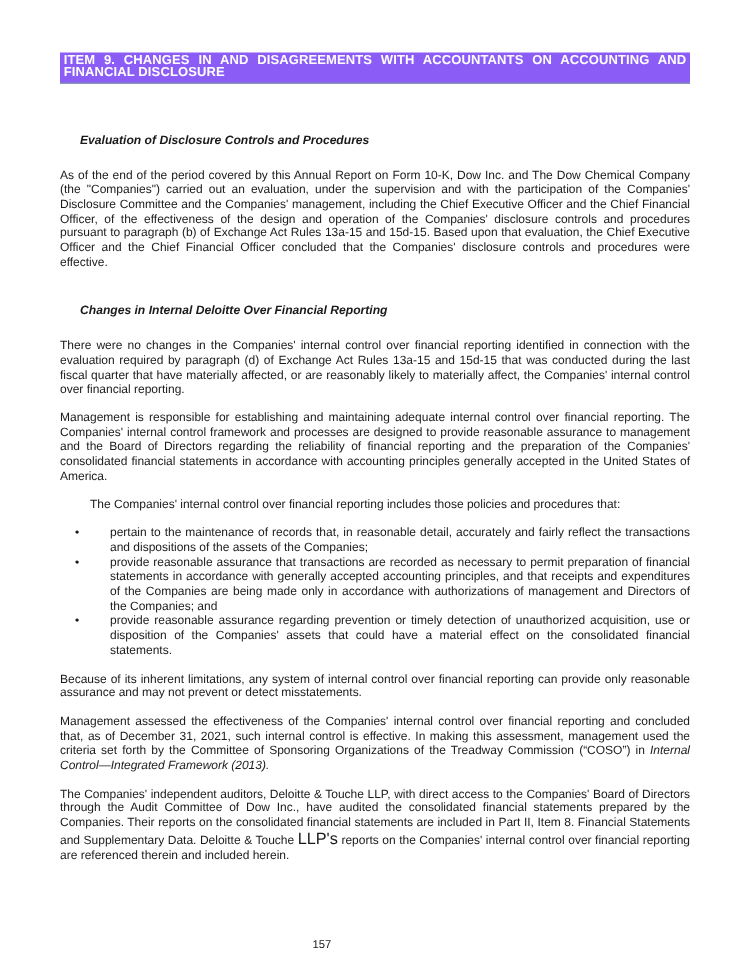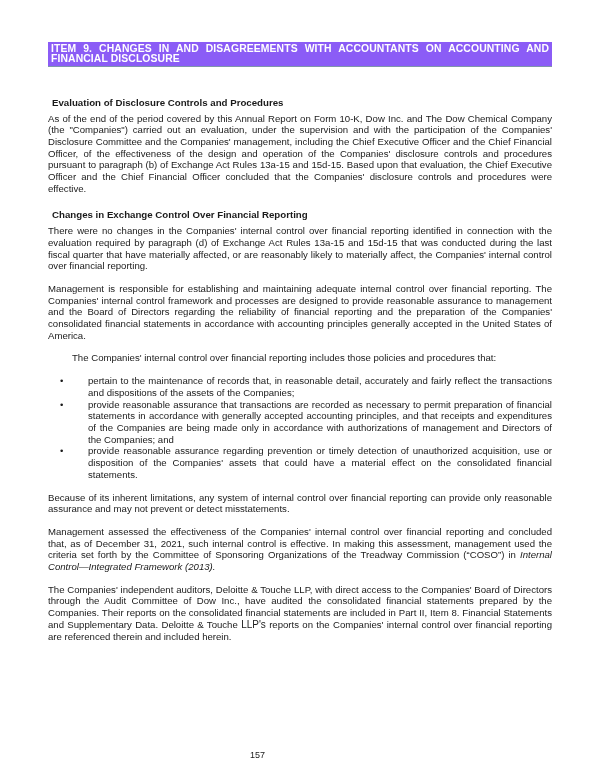--- a/index.html
+++ b/index.html
@@ -4,52 +4,52 @@
   <style>
     html, body { margin: 0; padding: 0; background: #ffffff; }
     body { width: 600px; height: 776px; position: relative; overflow: hidden;
       font-family: "Liberation Sans", sans-serif; color: #1a1a1a; }
     .page { position: absolute; left: 48px; top: 42px; width: 504px; }
     .banner { background: #8b5cf6; color: #ffffff; font-weight: bold; font-size: 10.4px;
       line-height: 10.4px; padding: 2px 3px 1px 3px; letter-spacing: 0.1px; text-align: justify;
       text-align-last: left; border-bottom: 1px solid #7f95ab; }
     .banner.single { padding: 3px 3px 3px 3px; }
     p { margin: 0; font-size: 9.6px; line-height: 11.7px; text-align: justify; }
-    .sub { font-weight: bold; font-size: 9.7px; line-height: 11.7px; margin: 4px; }
+    .sub { font-weight: bold; font-size: 9.7px; line-height: 11.7px; margin: 16px; font-style: italic; }
     .na { margin-top: 4px; }
     .gap-banner { height: 24px; }
     .after-banner { margin-top: 6px; }
     .space { height: 11px; }
     .indent { padding-left: 24px; }
     ul.bullets { list-style: none; margin: 0; padding: 0; }
     ul.bullets li { position: relative; padding-left: 40px; font-size: 9.6px; line-height: 11.7px;
       text-align: justify; }
     ul.bullets li .bullet { position: absolute; left: 12px; top: 0; }
-    .small-caps { font-size: 10px; }
+    .small-caps { font-size: 13px; }
     .page-number { position: absolute; left: 0; width: 515px; top: 750px; text-align: center;
       font-size: 9px; color: #1a1a1a; }
   </style>
 </head>
 <body>
 
 <div class="page">
 
   <div class="banner">
     <span>ITEM 9. CHANGES IN AND DISAGREEMENTS WITH ACCOUNTANTS ON ACCOUNTING AND FINANCIAL DISCLOSURE</span>
   </div>
 
   <div class="gap-banner"></div>
 
 
   <div class="after-banner"></div>
   <div class="sub">Evaluation of Disclosure Controls and Procedures</div>
   <p>As of the end of the period covered by this Annual Report on Form 10-K, Dow Inc. and The Dow Chemical Company (the "Companies") carried out an evaluation, under the supervision and with the participation of the Companies' Disclosure Committee and the Companies' management, including the Chief Executive Officer and the Chief Financial Officer, of the effectiveness of the design and operation of the Companies' disclosure controls and procedures pursuant to paragraph (b) of Exchange Act Rules 13a-15 and 15d-15. Based upon that evaluation, the Chief Executive Officer and the Chief Financial Officer concluded that the Companies' disclosure controls and procedures were effective.</p>
 
   <div class="space"></div>
-  <div class="sub">Changes in Exchange Control Over Financial Reporting</div>
+  <div class="sub">Changes in Internal Deloitte Over Financial Reporting</div>
   <p>There were no changes in the Companies' internal control over financial reporting identified in connection with the evaluation required by paragraph (d) of Exchange Act Rules 13a-15 and 15d-15 that was conducted during the last fiscal quarter that have materially affected, or are reasonably likely to materially affect, the Companies' internal control over financial reporting.</p>
 
   <div class="space"></div>
   <p>Management is responsible for establishing and maintaining adequate internal control over financial reporting. The Companies' internal control framework and processes are designed to provide reasonable assurance to management and the Board of Directors regarding the reliability of financial reporting and the preparation of the Companies' consolidated financial statements in accordance with accounting principles generally accepted in the United States of America.</p>
 
   <div class="space"></div>
   <p class="indent">The Companies' internal control over financial reporting includes those policies and procedures that:</p>
 
   <div class="space"></div>
   <ul class="bullets">

